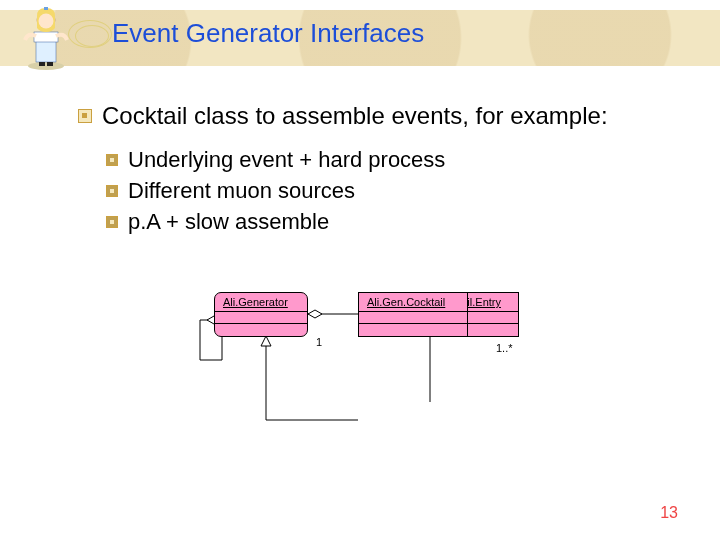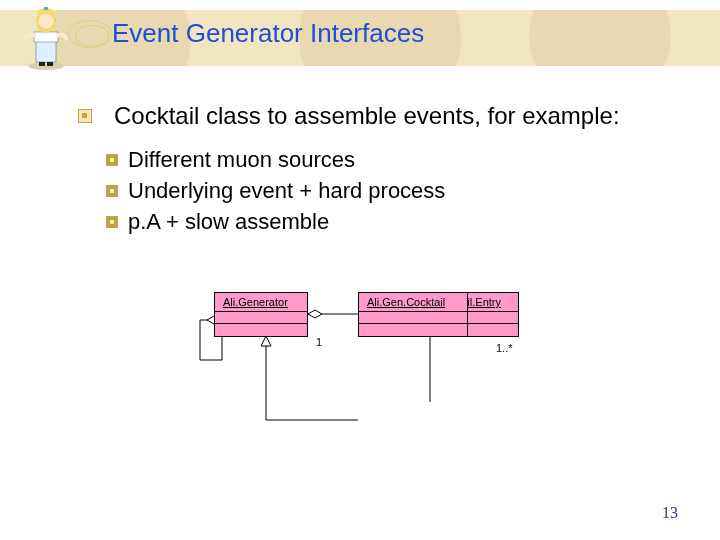--- a/index.html
+++ b/index.html
@@ -64,21 +64,21 @@
   }
   .content {
     position: absolute;
     top: 100px;
     left: 78px;
     right: 30px;
   }
   .bullet-l1 {
     display: flex;
     align-items: flex-start;
-    gap: 22px;
+    gap: 10px;
     font-size: 24px;
     color: #000;
     line-height: 1.3;
     margin-bottom: 14px;
   }
   .bullet-l1 .marker {
     flex: 0 0 auto;
     width: 14px;
     height: 14px;
     margin-top: 9px;
@@ -156,22 +156,22 @@
     position: absolute;
     font-family: Arial, sans-serif;
     font-size: 11px;
     color: #000;
   }
   .page-num {
     position: absolute;
     bottom: 18px;
     right: 42px;
     font-size: 16px;
-    color: #4c1d95;
-    font-family: Liberation Serif, serif;
+    color: #ef4444;
+    font-family: Liberation Sans, sans-serif;
   }
 </style>
 </head>
 <body>
 
 <div class="header-band"></div>
 
 <div class="logo">
   <svg viewBox="0 0 72 72" width="72" height="72">
     <ellipse cx="40" cy="64" rx="18" ry="4" fill="#d8d0a8"></ellipse>
@@ -194,25 +194,25 @@
 </div>
 
 <div class="content">
   <div class="bullet-l1">
     <span class="marker"></span>
     <span>Cocktail class to assemble events, for example:</span>
   </div>
   <div class="sub-list">
     <div class="bullet-l2">
       <span class="marker2"></span>
-      <span>Different muon sources</span>
+      <span>Underlying event + hard process</span>
     </div>
     <div class="bullet-l2">
       <span class="marker2"></span>
-      <span>Underlying event + hard process</span>
+      <span>Different muon sources</span>
     </div>
     <div class="bullet-l2">
       <span class="marker2"></span>
       <span>p.A + slow assemble</span>
     </div>
   </div>
 </div>
 
 <div class="diagram">
   <svg width="350" height="170" style="position:absolute;left:0;top:0">
@@ -223,21 +223,21 @@
 
     <polyline points="32,44 32,68 10,68 10,28 24,28" fill="none" stroke="#000" stroke-width="1"></polyline>
     <polygon points="24,28 31,24 38,28 31,32" fill="#fff" stroke="#000" stroke-width="1" transform="translate(-7,0)"></polygon>
 
     <line x1="240" y1="44" x2="240" y2="110" stroke="#000" stroke-width="1"></line>
 
     <polyline points="168,128 76,128 76,44" fill="none" stroke="#000" stroke-width="1"></polyline>
     <polygon points="76,44 71,54 81,54" fill="#fff" stroke="#000" stroke-width="1"></polygon>
   </svg>
 
-  <div class="umlbox" style="left:24px; top:0; width:94px;">
+  <div class="umlbox" style="left:24px; top:0; width:94px;border-radius:7px;">
     <div class="name">Ali.Generator</div>
     <div class="compartment"></div>
     <div class="compartment"></div>
   </div>
 
   <div class="umlbox" style="left:195px; top:0; width:134px;">
     <div class="name">Ali.Gen.Cocktail.Entry</div>
     <div class="compartment"></div>
     <div class="compartment"></div>
   </div>

